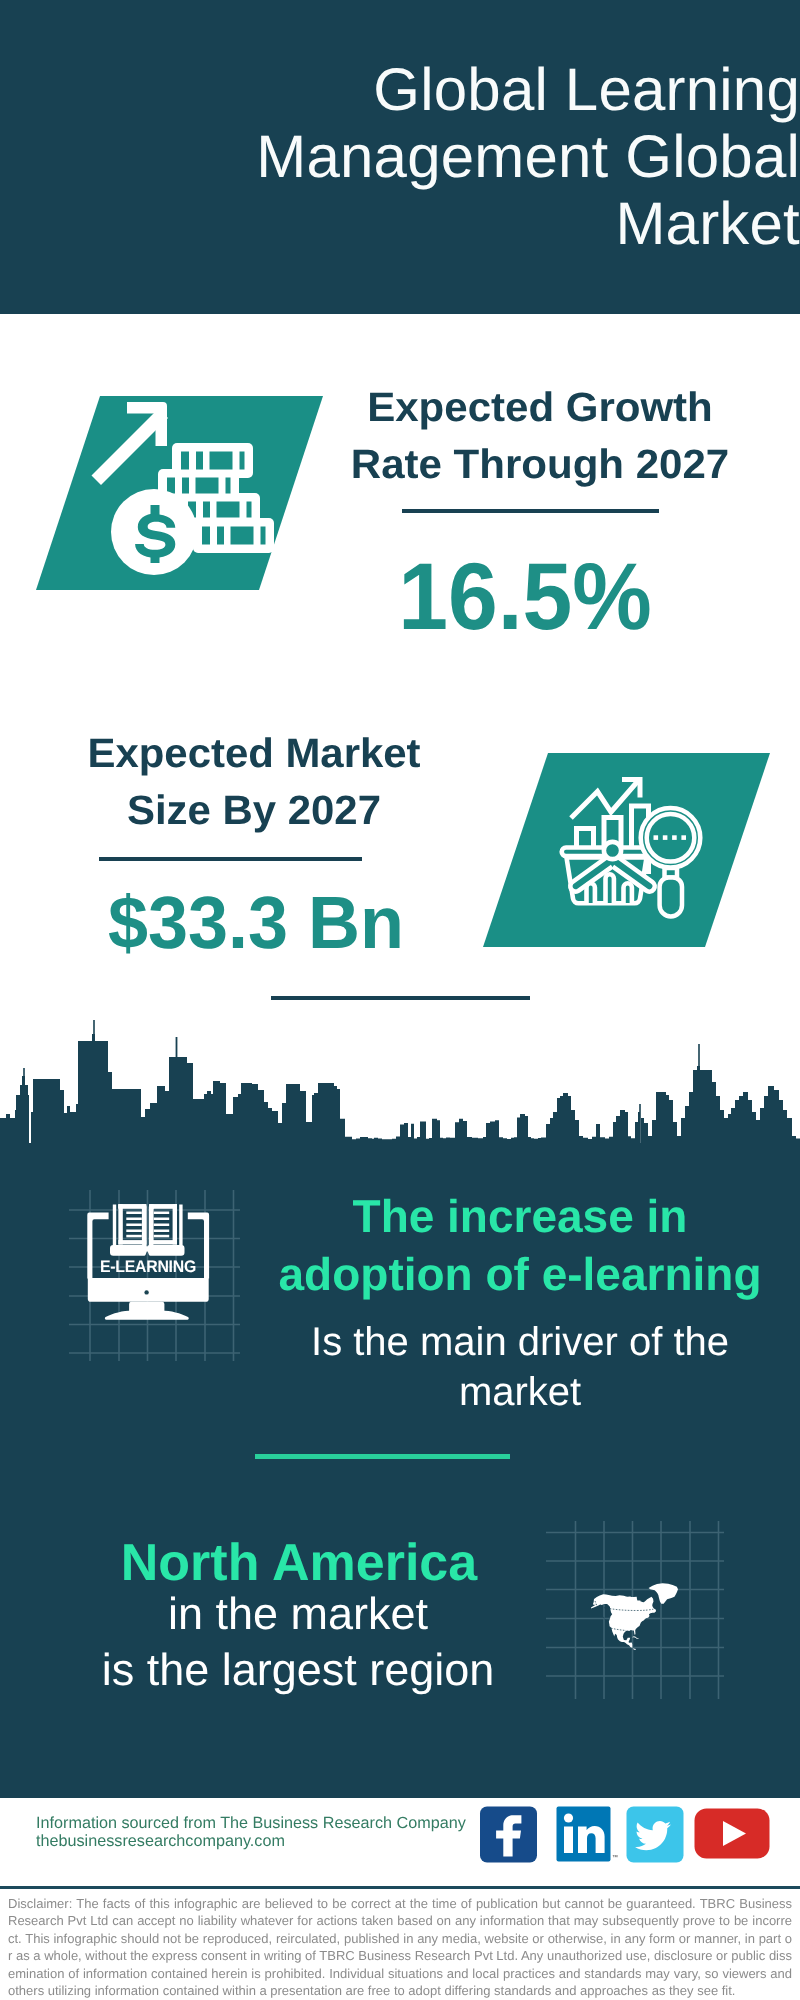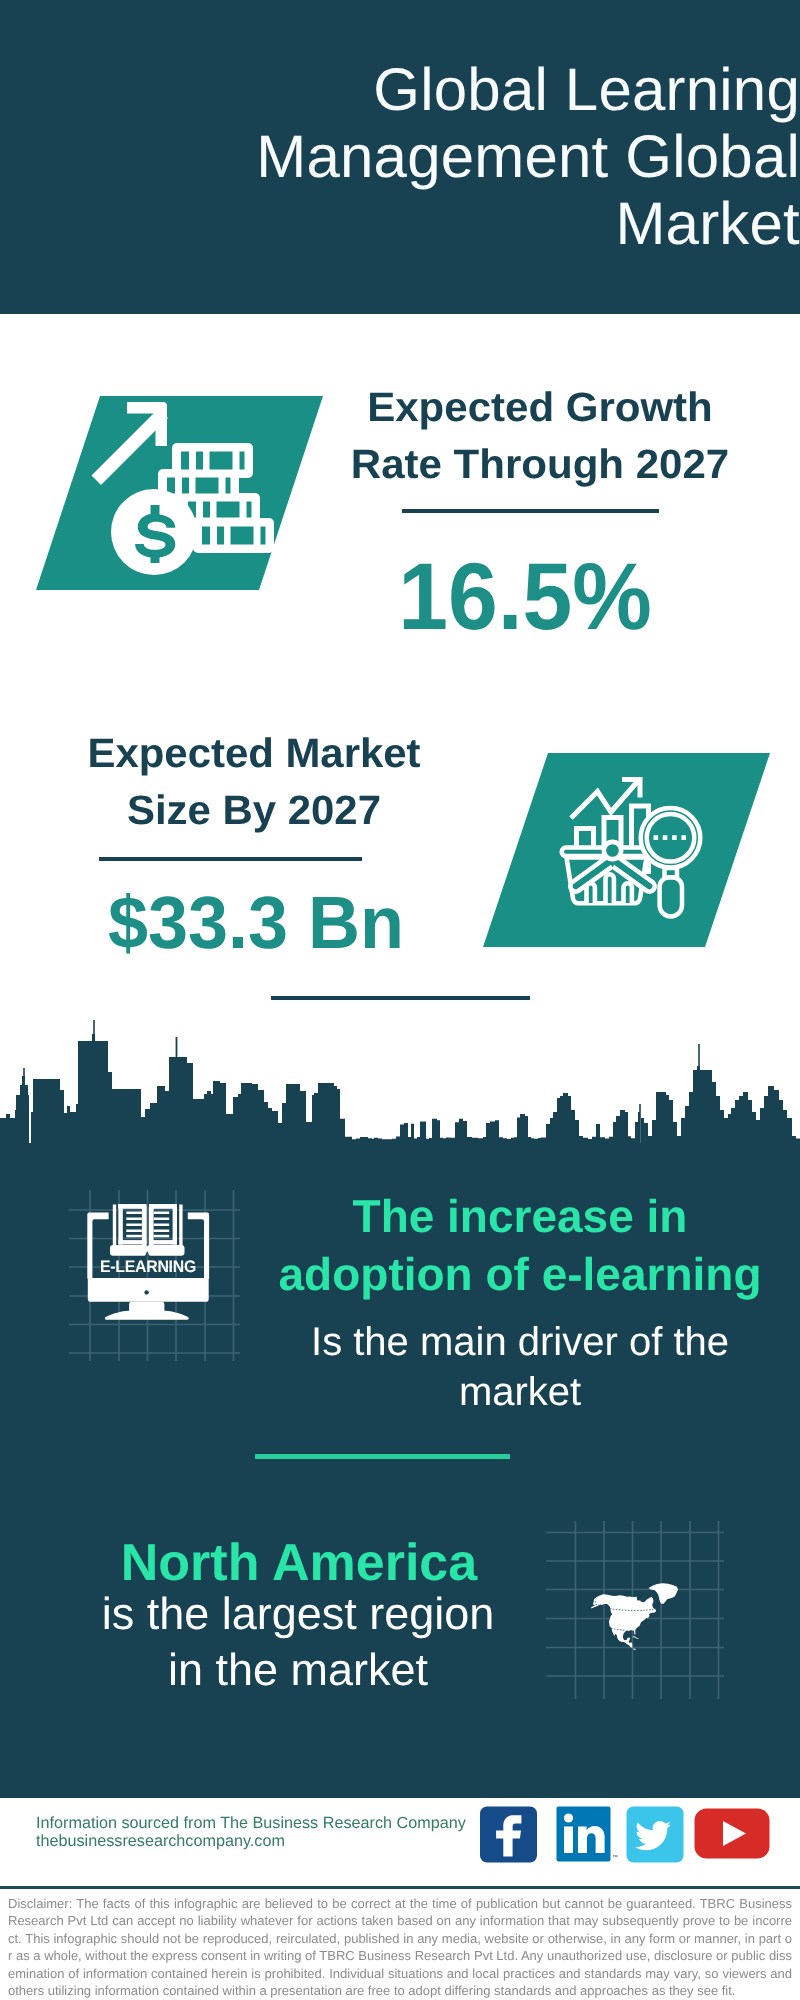--- a/index.html
+++ b/index.html
@@ -213,22 +213,22 @@
   <svg class="icon-namap" style="position:absolute;left:546px;top:1521px;width:178px;height:178px;" viewBox="0 0 178 178">
     <path d="M48.05,78.12 L50.78,76.11 L53.72,74.54 L57.22,73.23 L60.02,73.58 L63.94,74.28 L65.94,74.72 L69.76,74.89 L73.46,74.19 L75.65,74.46 L77.79,74.63 L80.06,75.59 L81.62,75.85 L84.12,75.42 L85.46,76.11 L87.73,76.11 L90.7,75.85 L90.94,77.86 L91.36,79.61 L94.35,79.43 L94.79,81.35 L96.41,81.79 L96.84,83.97 L97.04,86.16 L96.41,89.21 L95.07,90.52 L93.5,90.52 L92.8,88.78 L92.14,87.03 L90.91,86.16 L88.79,85.28 L88.39,83.97 L88.61,82.66 L90.04,81.35 L91.76,80.04 L93.69,79.61 L95.11,80.48 L96.13,80.92 L97.75,81.35 L99.39,80.04 L101.17,78.3 L103.35,76.99 L105.51,75.68 L107.09,77.86 L107.48,80.48 L106.45,83.1 L106.27,84.85 L107.05,86.59 L108.58,87.9 L109.94,88.78 L109.88,90.52 L108.34,91.83 L106.44,91.83 L104.43,92.27 L102.95,93.14 L103.52,94.89 L102.17,96.64 L100.44,97.07 L98.94,97.95 L97.99,99.25 L96.15,100.13 L94.87,101.44 L94.16,103.18 L93.47,104.93 L91.91,105.98 L89.82,107.99 L89.23,109.3 L89.47,113.23 L88.5,113.66 L88.16,111.48 L87.83,109.47 L86.8,109.47 L84.82,109.03 L83.26,110.0 L80.96,109.47 L78.99,110.69 L77.54,112.79 L76.79,115.85 L77.92,119.08 L80.35,119.34 L81.76,116.72 L84.23,116.63 L83.57,118.9 L82.71,120.21 L82.9,121.7 L85.74,121.61 L86.29,123.27 L86.36,127.2 L88.83,127.63 L89.85,128.68 L89.89,127.81 L87.72,128.51 L86.03,126.76 L84.31,125.89 L83.02,124.14 L80.97,123.27 L79.69,121.96 L78.02,121.09 L75.9,121.09 L73.89,120.21 L72.03,118.47 L71.25,116.72 L70.69,114.1 L69.22,112.79 L68.51,114.54 L68.33,115.5 L67.39,113.23 L66.26,110.61 L65.79,108.42 L65.25,106.68 L63.6,105.37 L63.29,103.18 L62.87,100.56 L63.86,97.95 L64.6,95.33 L66.18,93.14 L65.05,91.4 L64.34,88.34 L63.87,85.72 L62.77,84.41 L61.12,83.1 L58.12,83.1 L55.77,83.97 L54.24,83.54 L51.89,84.85 L48.3,86.16 L45.0,87.47 L45.24,86.16 L47.94,84.85 L50.02,83.54 L47.62,83.97 L47.03,82.66 L47.69,80.92 L47.82,79.17 Z M102.59,66.95 L106.51,64.76 L110.99,63.02 L116.6,62.32 L122.2,62.75 L126.68,64.06 L130.88,65.64 L132.0,68.26 L130.88,71.31 L129.76,73.49 L128.45,75.68 L125.4,76.99 L121.14,78.3 L117.64,82.66 L115.24,82.66 L113.96,80.48 L113.33,78.3 L112.75,76.11 L112.39,74.37 L111.55,72.62 L110.43,70.88 L108.75,69.13 L106.51,68.69 L104.27,68.26 Z M85.73,116.37 L87.92,115.23 L89.59,115.76 L91.17,117.16 L92.85,117.77 L93.03,118.03 L91.05,118.12 L89.15,116.46 L87.06,116.37 L85.73,116.37 Z" fill="#ffffff"></path>
     <g stroke="#184152" stroke-width="0.7" fill="none" stroke-dasharray="1.6 1.4">
       <path d="M55,86 C66,88.5 78,89.5 90,89.5 C98,89.5 104,89 108,88"></path>
       <path d="M62,106.5 C68,108 74,109 80,109.5"></path>
       <path d="M49,80 C52,88 57,96 63,104"></path>
     </g>
   </svg>
   <div class="hl-head" id="hl2h">North America</div>
   <div class="hl-sub" id="hl2s">
+      <div>in the market</div>
       <div>is the largest region</div>
-      <div>in the market</div>
     </div>
 
   <div class="footer">
     <div class="foot-src" style="left:36px;top:13px;">Information sourced from The Business Research Company</div>
     <div class="foot-src" style="left:36px;top:31px;">thebusinessresearchcompany.com</div>
     <svg class="social" style="position:absolute;left:475px;top:0px;width:305px;height:80px;" viewBox="475 1798 305 80">
       <g>
         <rect x="480" y="1806.5" width="57" height="56" rx="7" fill="#164b8a"></rect>
         <path d="M518.6,1815.3h-5.4c-5.8,0-9.9,4.1-9.9,10v5.2h-7.2v8.1h7.2v18h9.3v-18h7.3l1.1-8.1h-8.4v-4c0-1.8,1-2.9,2.8-2.9h6v-8.3z" fill="#ffffff"></path>
       </g>

